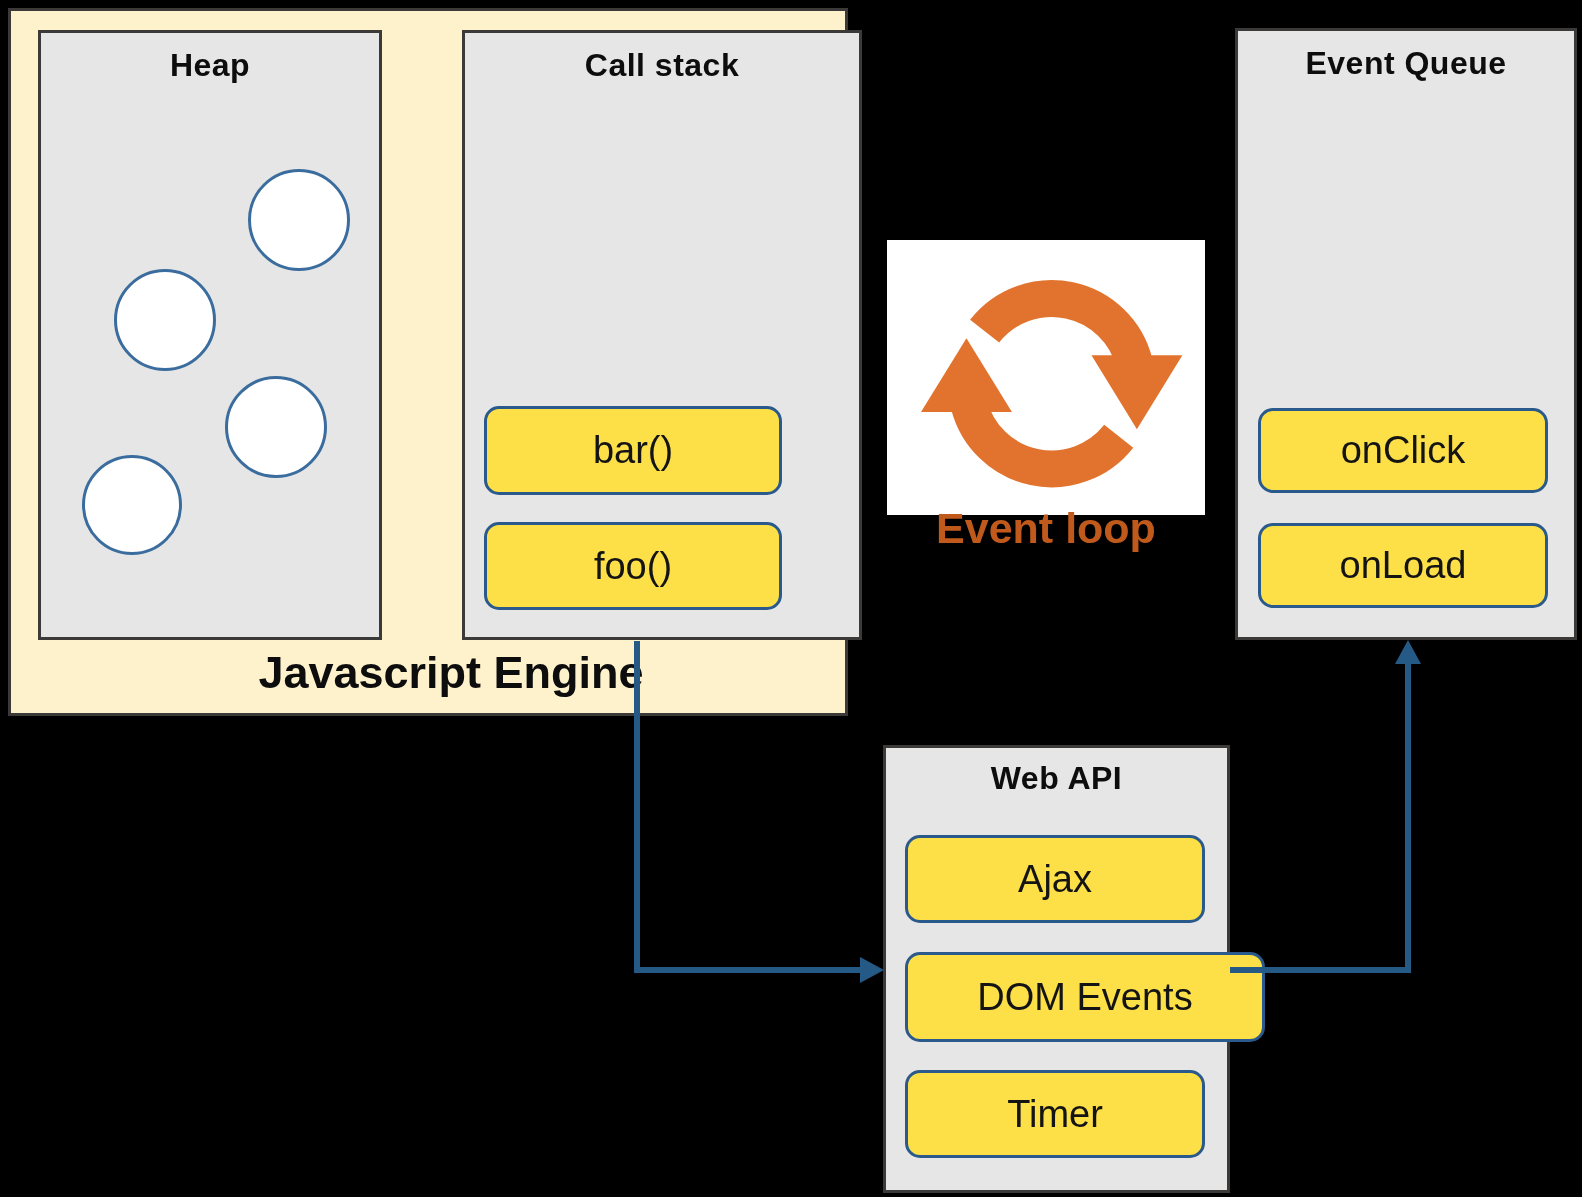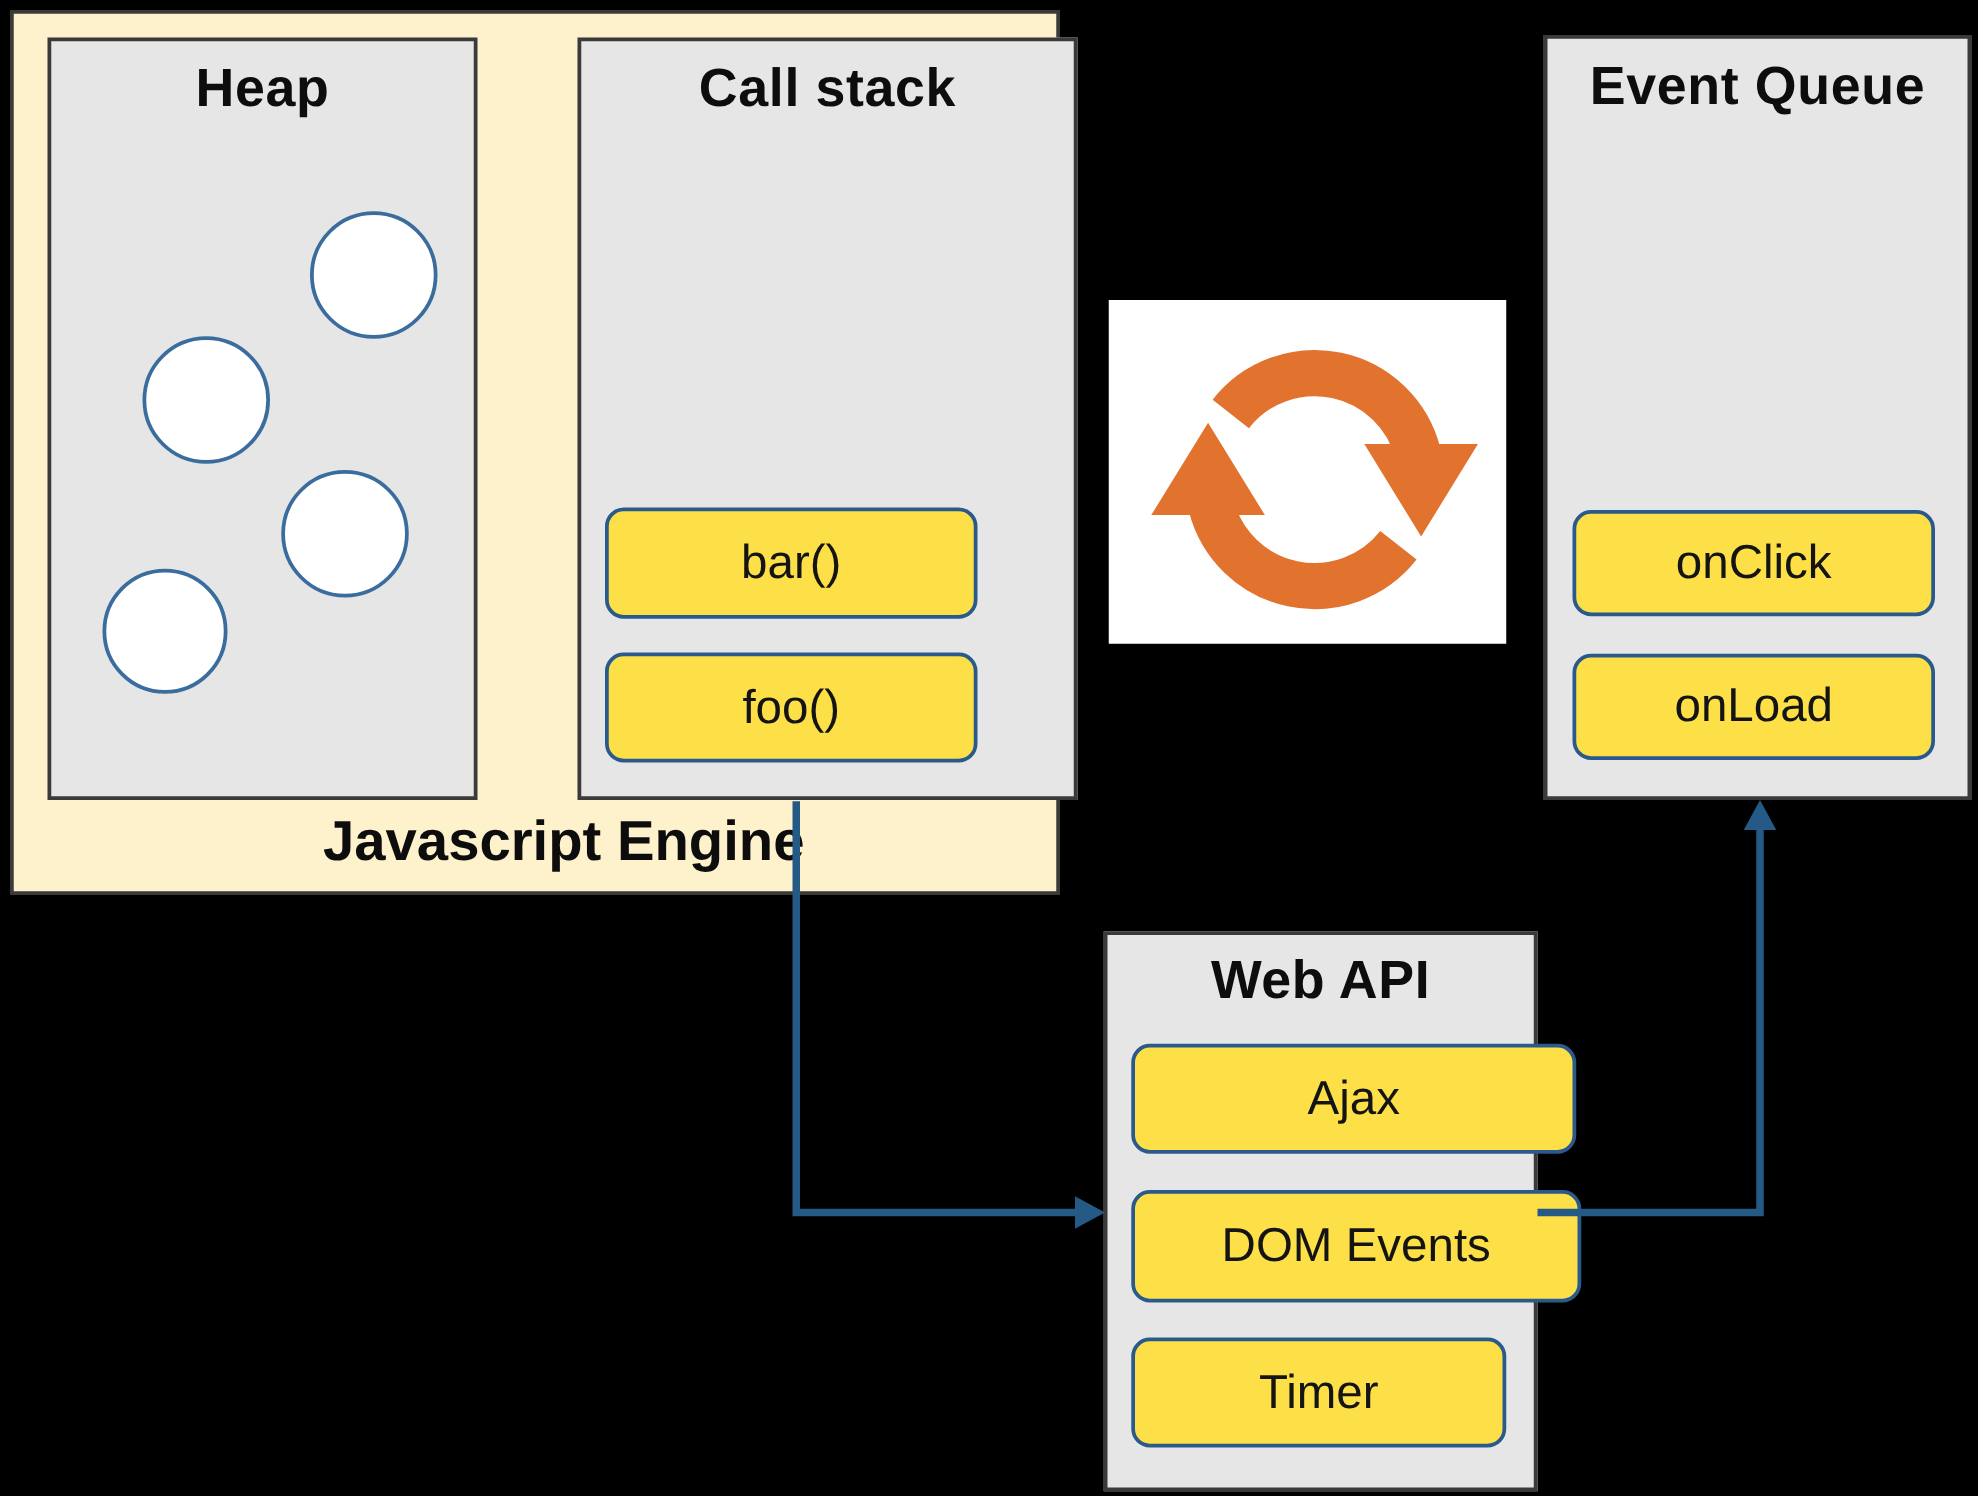--- a/index.html
+++ b/index.html
@@ -18,21 +18,21 @@
   }
   .engine {
     position: absolute;
     background: var(--engine-yellow, #fdf2cc);
     border: 3px solid var(--panel-border, #3b3a38);
     box-sizing: border-box;
   }
   .panel-title {
     text-align: center;
     font-weight: 700;
-    font-size: 43px;
+    font-size: 32px;
     color: var(--text-black, #0d0d0d);
     margin-top: 14px;
     letter-spacing: 0.5px;
   }
   .rounded-item {
     position: absolute;
     background: #fde047;
     border: 3px solid var(--item-border, #2a5a8c);
     border-radius: 15px;
     box-sizing: border-box;
@@ -108,31 +108,32 @@
   <div class="rounded-item" style="left:484px; top:522px; width:298px; height:88px;">foo()</div>
 
   <div class="loop-icon-box">
     <svg width="292" height="250" viewBox="0 0 100 88" preserveAspectRatio="xMidYMid meet">
       <path class="sync-arc" d="M 28.4 27.5 A 30 30 0 0 1 81.1 38.7"></path>
       <polygon class="sync-head" points="66,36 98,36 82,62"></polygon>
       <path class="sync-arc" d="M 75.6 64.5 A 30 30 0 0 1 22.9 53.3"></path>
       <polygon class="sync-head" points="6,56 38,56 22,30"></polygon>
     </svg>
   </div>
+  <div class="loop-label">Event loop</div>
 
   <div class="panel" style="left:1235px; top:28px; width:342px; height:612px;">
     <div class="panel-title">Event Queue</div>
   </div>
   <div class="rounded-item" style="left:1258px; top:408px; width:290px; height:85px;">onClick</div>
   <div class="rounded-item" style="left:1258px; top:523px; width:290px; height:85px;">onLoad</div>
 
   <div class="panel" style="left:883px; top:745px; width:347px; height:448px;">
     <div class="panel-title" style="margin-top:12px;">Web API</div>
   </div>
-  <div class="rounded-item" style="left:905px; top:835px; width:356px; height:88px;">Ajax</div>
+  <div class="rounded-item" style="left:905px; top:835px; width:300px; height:88px;">Ajax</div>
   <div class="rounded-item" style="left:905px; top:952px; width:360px; height:90px;">DOM Events</div>
   <div class="rounded-item" style="left:905px; top:1070px; width:300px; height:88px;">Timer</div>
 
   <svg class="arrow-layer" width="1582" height="1197" viewBox="0 0 1582 1197">
     <g>
       <path class="arrow-line" d="M 637 641 L 637 970 L 860 970"></path>
       <polygon class="arrow-head" points="860,957 860,983 884,970"></polygon>
     </g>
     <g>
       <path class="arrow-line" d="M 1230 970 L 1408 970 L 1408 664"></path>

